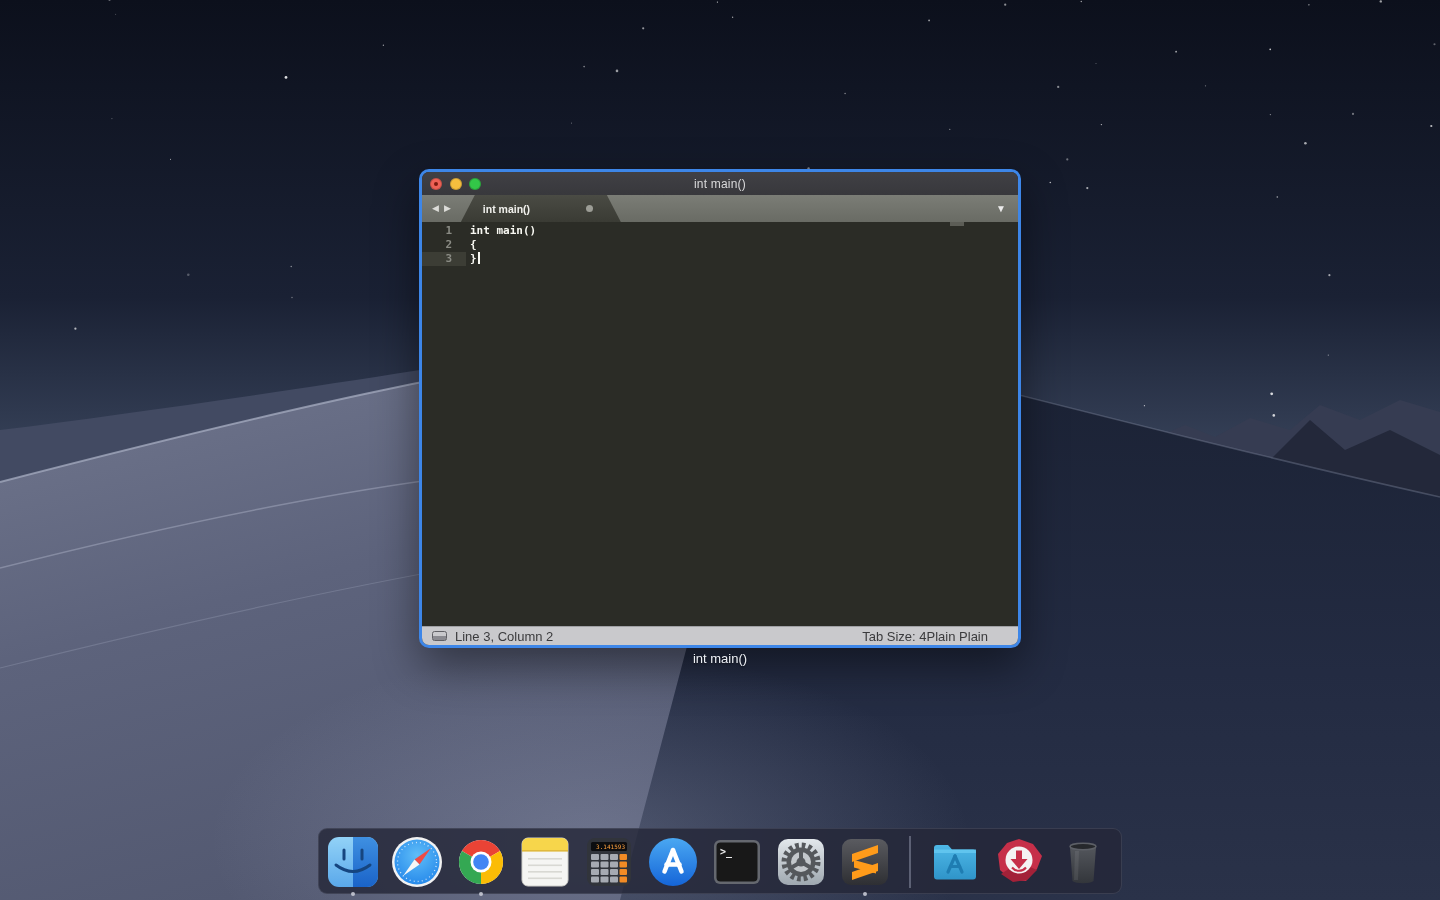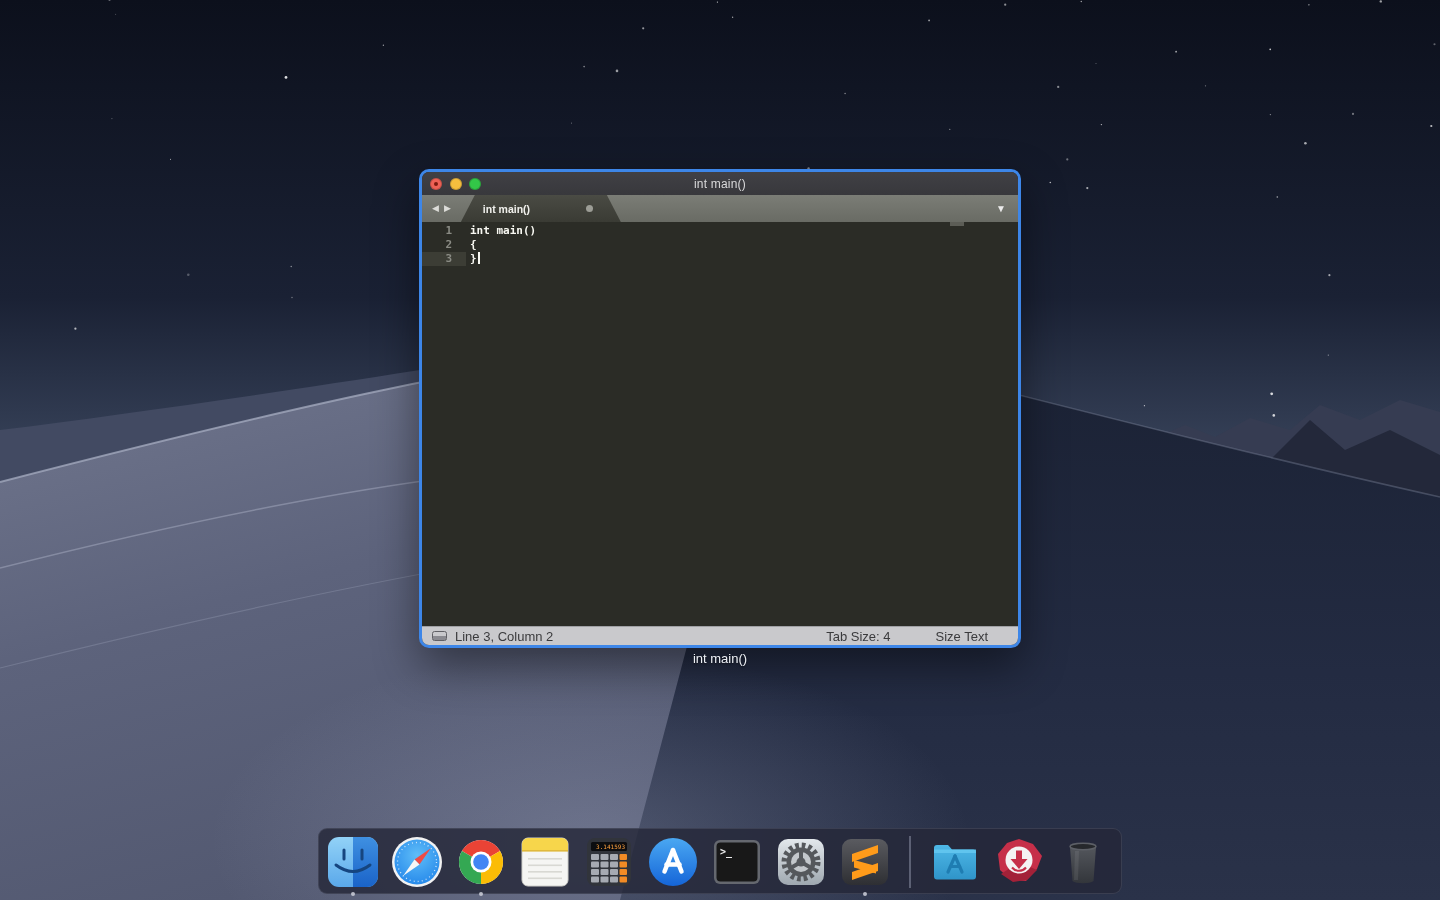--- a/index.html
+++ b/index.html
@@ -40,21 +40,21 @@
   .gut{flex:0 0 44px;box-sizing:border-box;text-align:right;padding-right:14px;color:#8a8b84;}
   .eline.active .gut{background:#3c3d35;}
   .code{padding-left:4px;color:#f8f8f2;white-space:pre;}
   .caret{display:inline-block;width:2px;height:12px;background:#f8f8f2;vertical-align:-2px;margin-left:1px;}
 
   .statusbar{height:19px;flex:0 0 19px;background:#c9c9cc;border-top:1px solid #9fa0a4;box-sizing:border-box;
     display:flex;align-items:center;font-size:13px;color:#3b3b3d;padding:0 30px 0 10px;}
   .sb-icon{width:15px;height:10px;border:1.5px solid #606065;border-radius:2.5px;margin-right:8px;
     background:linear-gradient(transparent 45%,#8a8a90 45%);box-sizing:border-box;}
   .sb-spacer{flex:1;}
-  .sb-right{display:flex;gap:45px;text-align:right;}
+  .sb-right{display:flex;text-align:right;}
 
   .window-label{position:absolute;top:651px;left:419px;width:602px;text-align:center;
     font-size:13px;color:#eef1f6;text-shadow:0 1px 2px rgba(0,0,0,.5);}
 
   
   #dock{position:absolute;left:318px;top:828px;width:804px;height:66px;box-sizing:border-box;
     background:rgba(37,39,56,.82);border:1px solid rgba(130,135,160,.22);border-radius:9px;
     display:flex;align-items:flex-start;padding:7px 12px 0 8px;gap:12px;}
   .dock-item{position:relative;width:52px;height:52px;flex:0 0 52px;}
   .dock-item svg{display:block;width:52px;height:52px;}
@@ -211,21 +211,21 @@
           <span class="caret"></span>
       </div>
     </div>
 
     <div class="statusbar">
       <span class="sb-icon"></span>
       <span>Line 3, Column 2</span>
       <span class="sb-spacer"></span>
       <span class="sb-right">
         <span>Tab Size: 4</span>
-        <span>Size Text</span>
+        <span>Plain Plain</span>
       </span>
     </div>
   </div>
 
   <div class="window-label">int main()</div>
 
   <div id="dock">
 
     <div class="dock-item">
       <svg viewBox="0 0 52 52">

